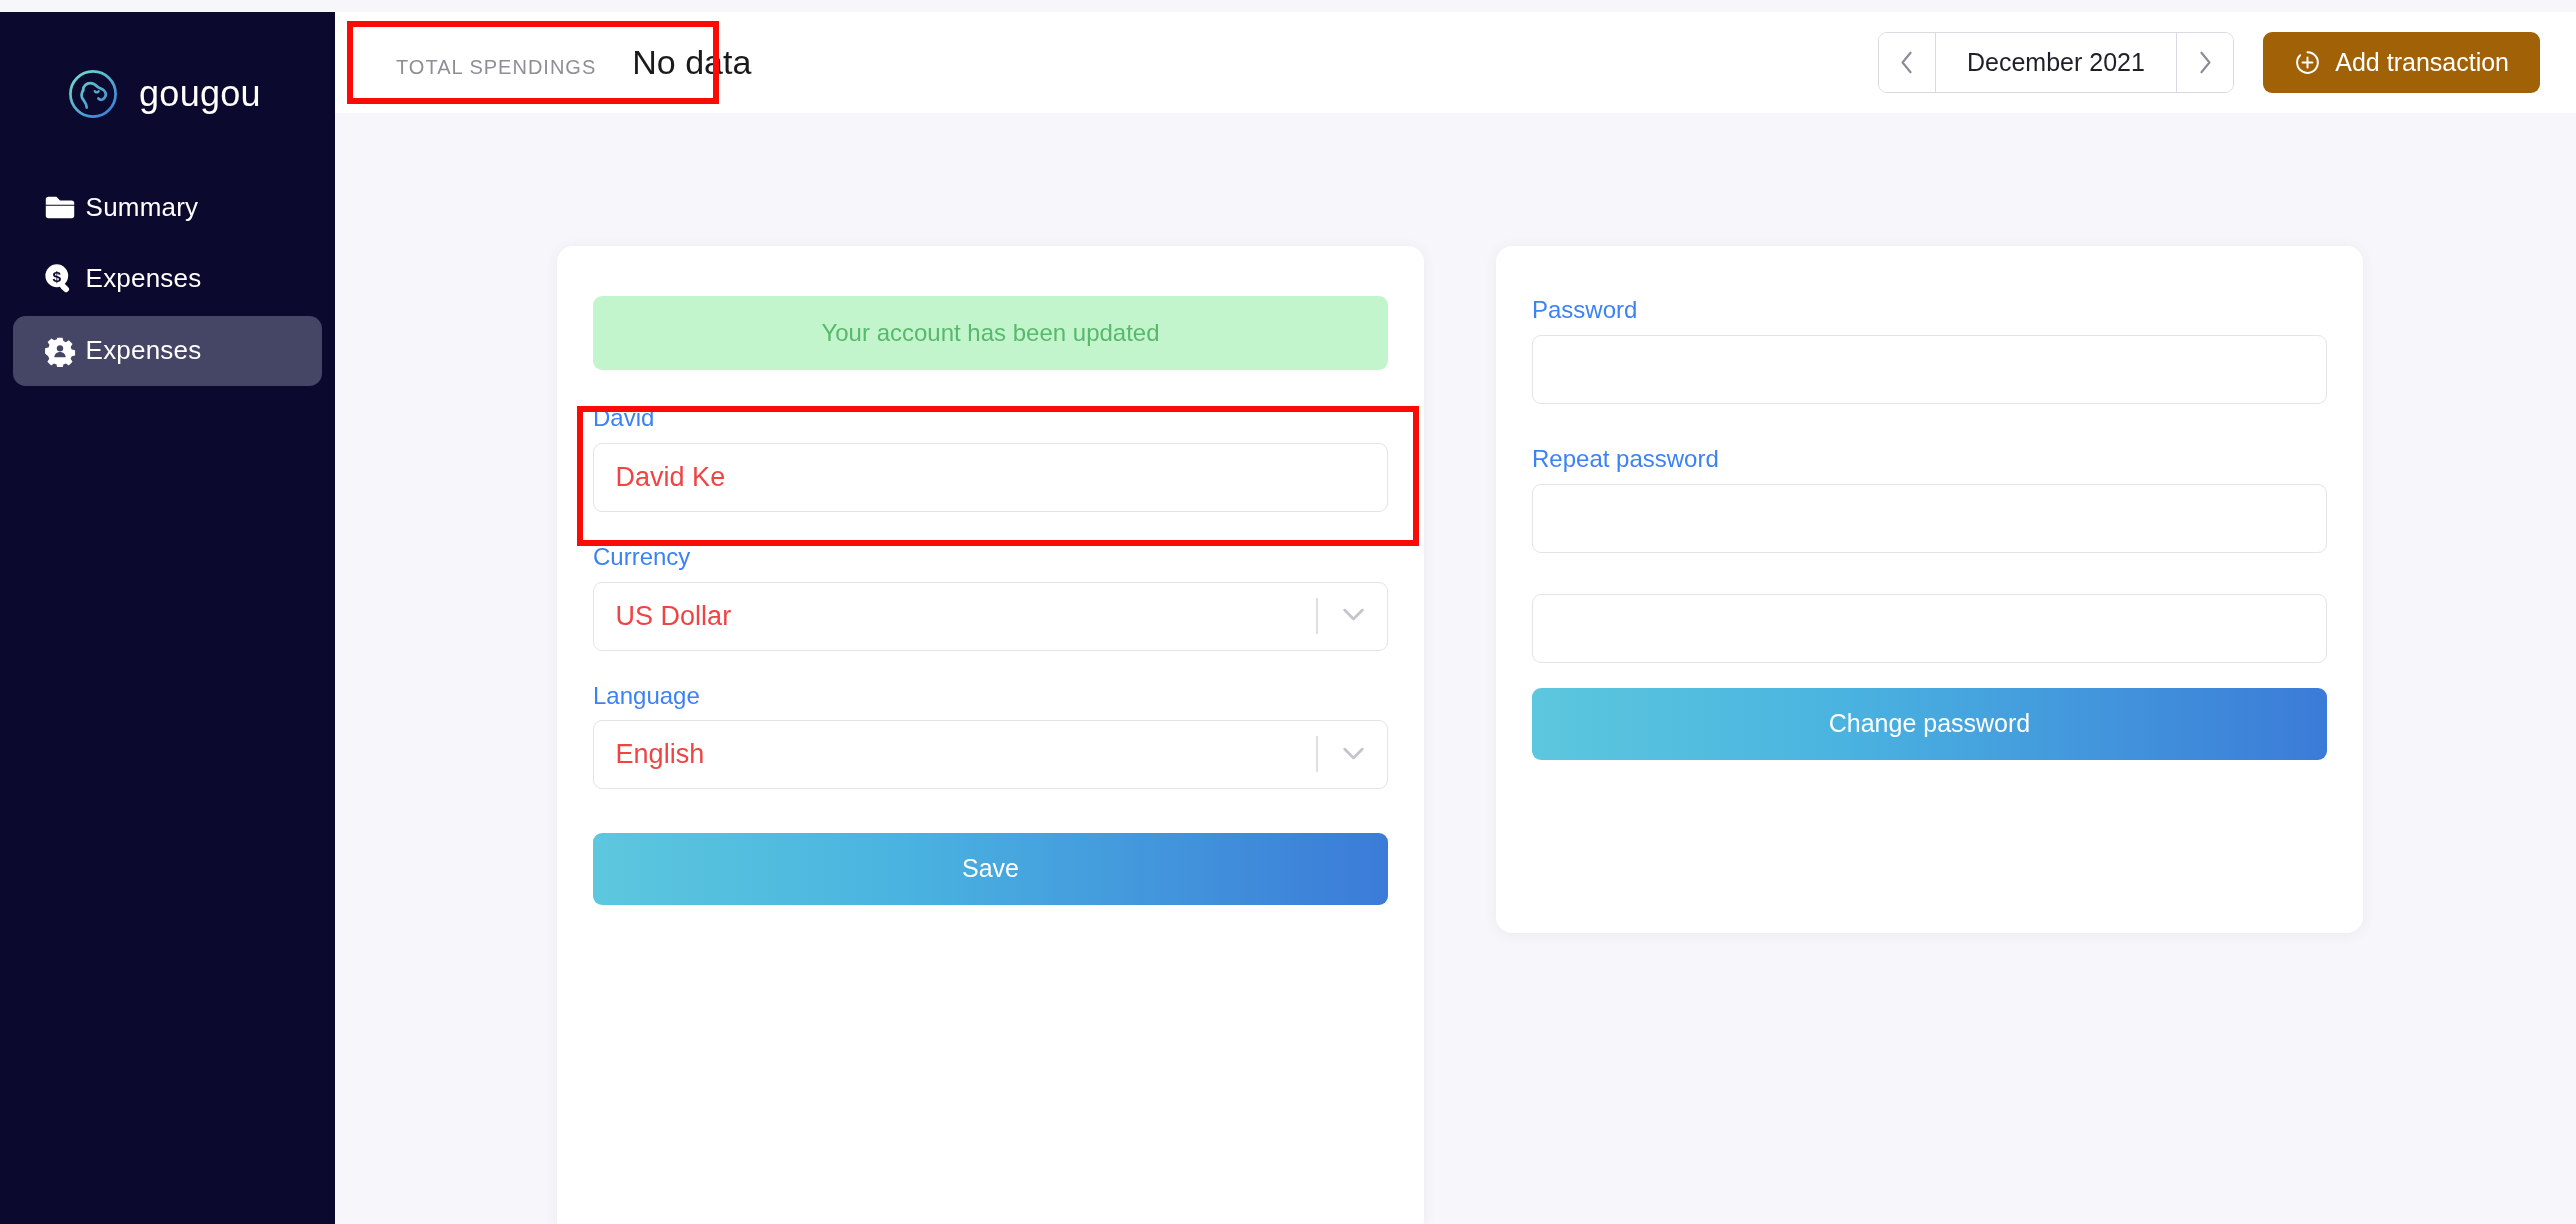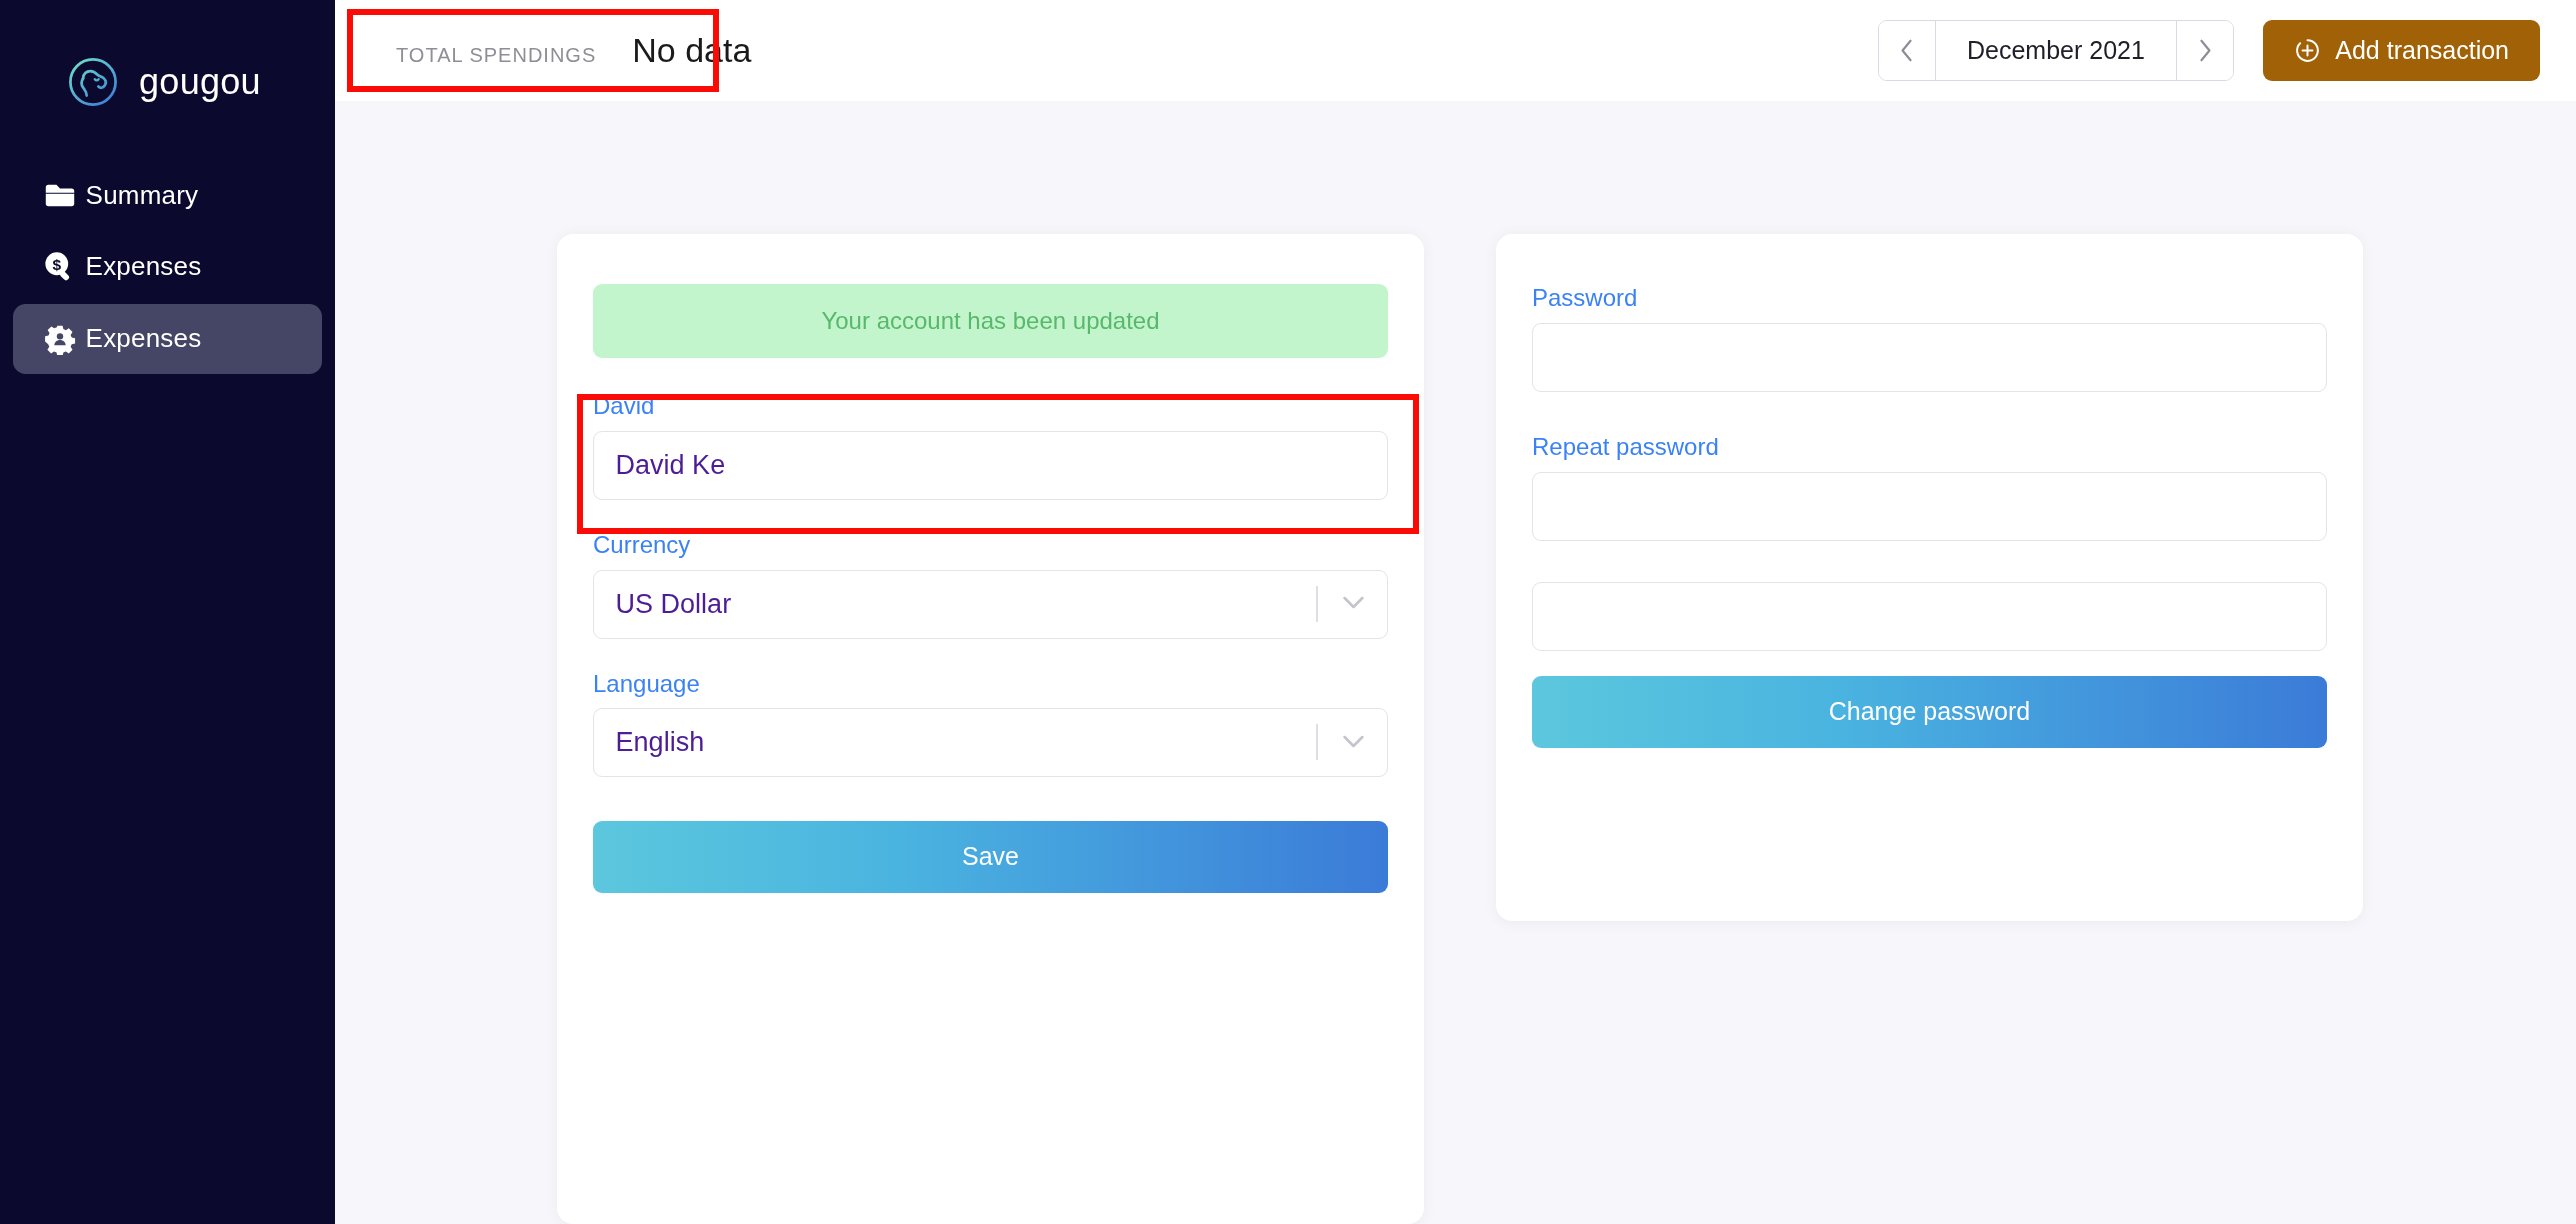--- a/index.html
+++ b/index.html
@@ -10,20 +10,21 @@
     overflow: hidden;
     font-family: "Liberation Sans", sans-serif;
     background: #f7f7fb;
   }
 
   .app {
     position: relative;
     width: 2576px;
     height: 894px;
     display: flex;
+    margin-top: 12px;
   }
 
   
   .sidebar {
     width: 335px;
     height: 1224px;
     background: #0b0a2e;
     flex-shrink: 0;
     position: relative;
   }
@@ -202,21 +203,21 @@
     font-weight: 400;
   }
 
   .text-input {
     width: 100%;
     height: 69px;
     border: 1.8px solid #e3e3ea;
     border-radius: 9px;
     background: #ffffff;
     font-size: 27px;
-    color: #4c1d95;
+    color: #ef4444;
     padding: 0 21.6px;
     font-family: "Liberation Sans", sans-serif;
     outline: none;
   }
   .text-input::placeholder { color: #c2c2cc; }
 
   .select-wrap { position: relative; }
   .select-wrap .text-input { padding-right: 99px; }
   .select-divider {
     position: absolute;

